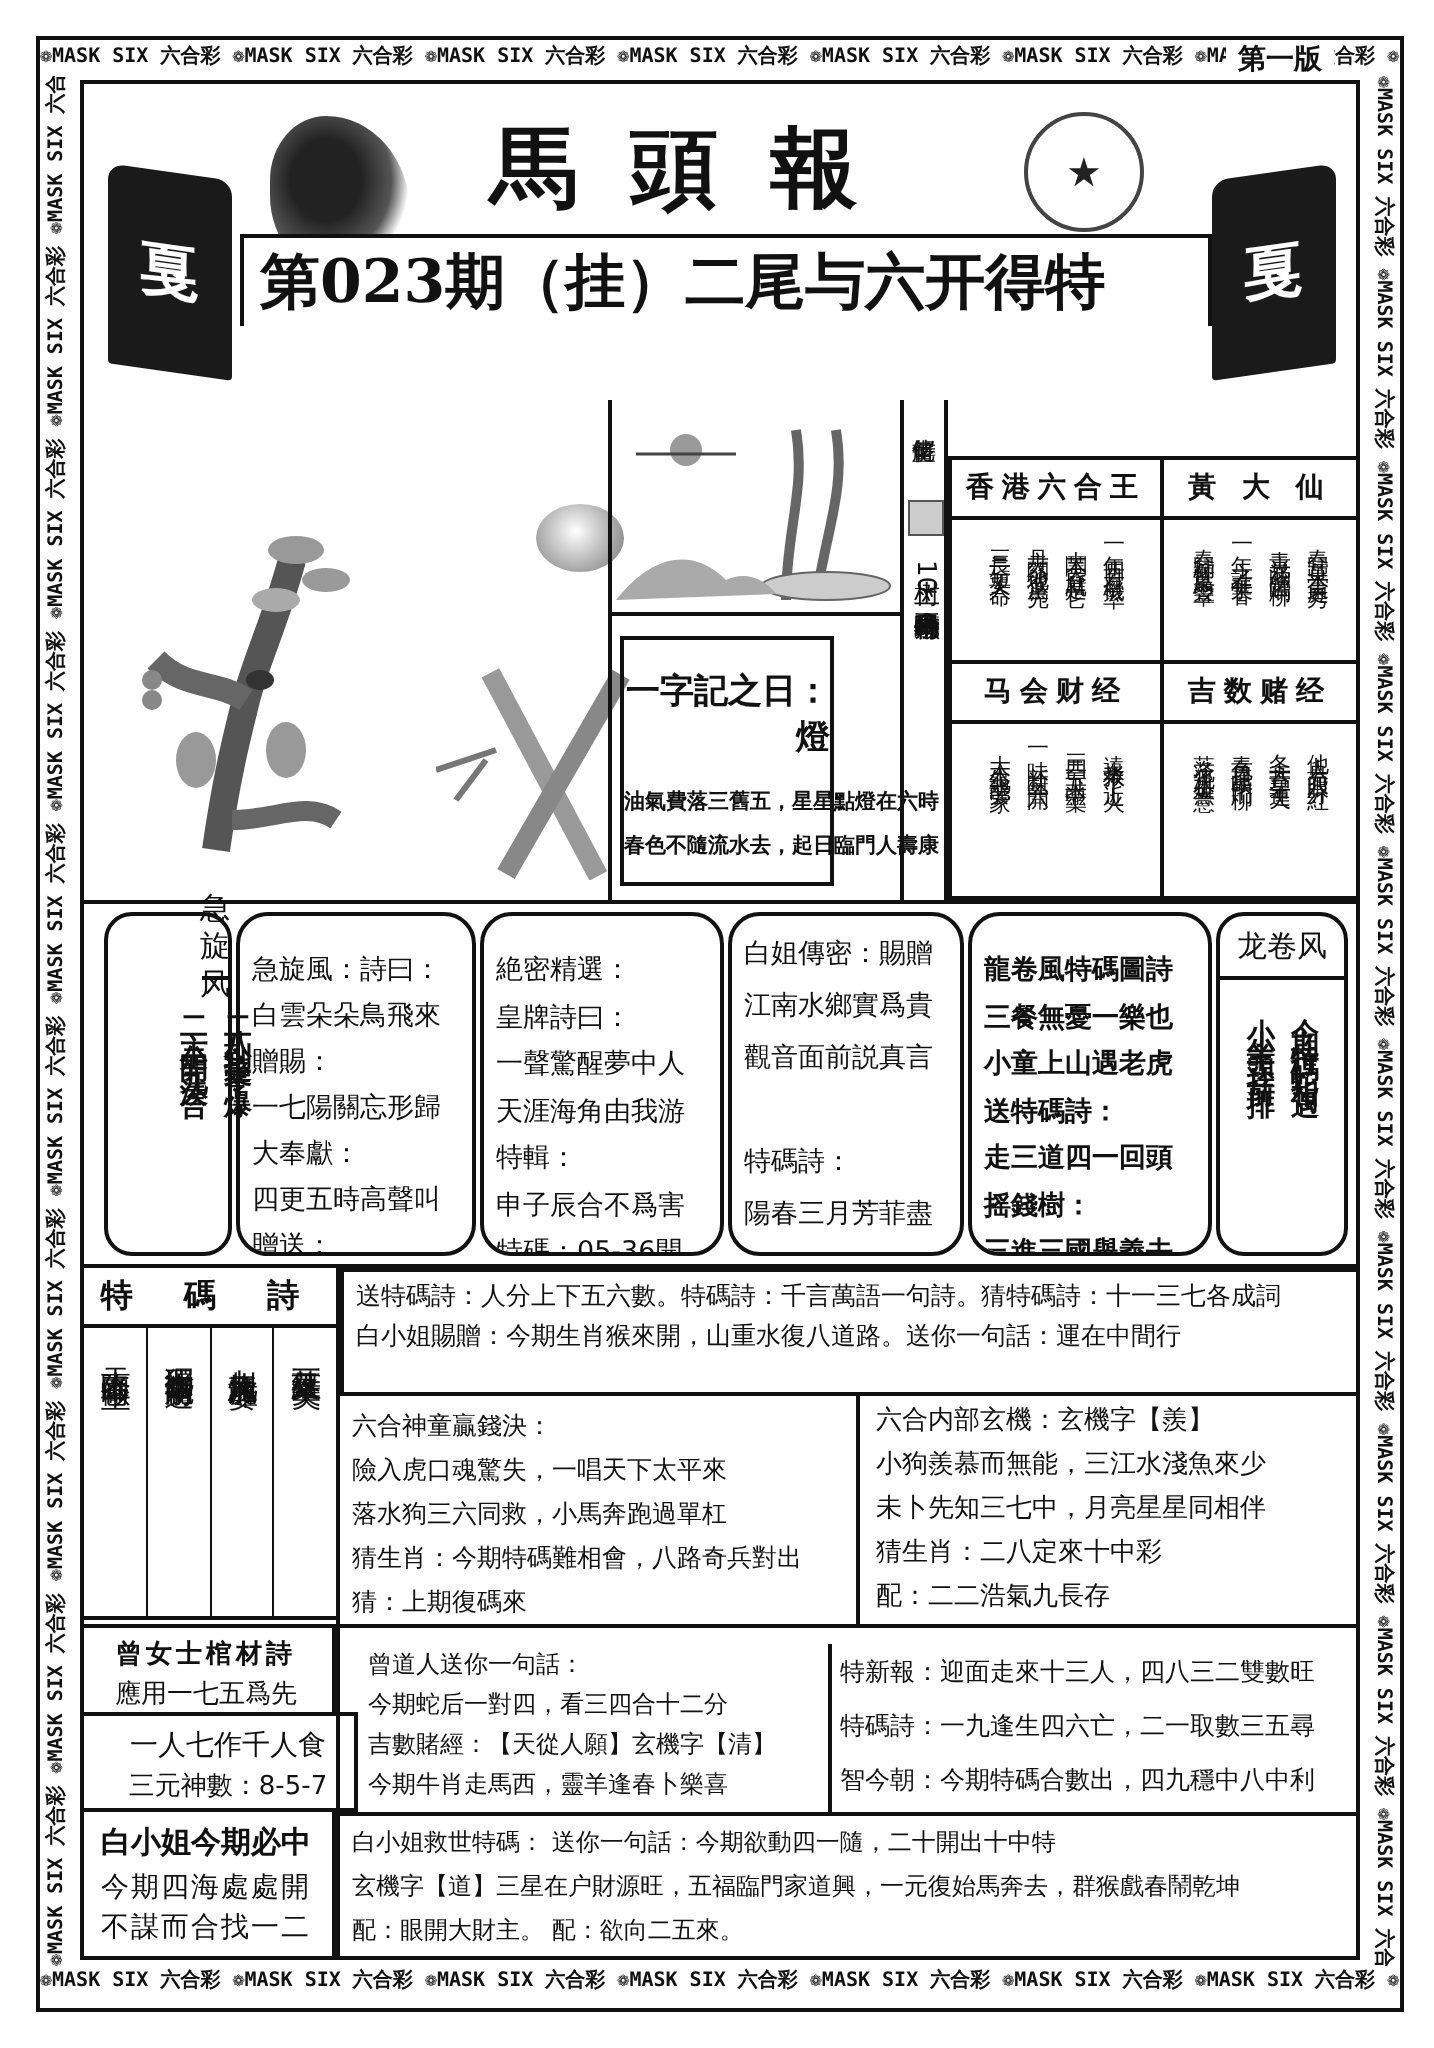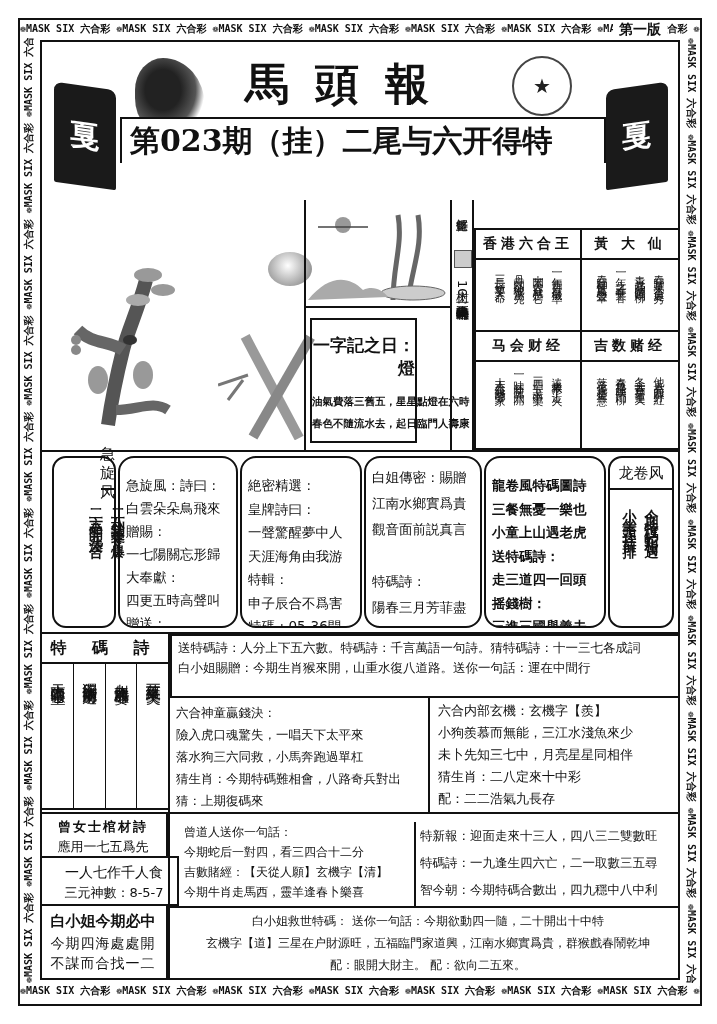--- a/index.html
+++ b/index.html
@@ -273,17 +273,17 @@
 
 <div class="txt" style="position:absolute;left:420px;top:822px;width:260px;font-size:12.5px;line-height:27px;">
   <div>特新報：迎面走來十三人，四八三二雙數旺</div>
   <div>特碼詩：一九逢生四六亡，二一取數三五尋</div>
   <div>智今朝：今期特碼合數出，四九穩中八中利</div>
 </div>
 
 <div class="vsep" style="left:168px;top:906px;width:512px;height:2px;"></div>
 <div class="vsep" style="left:168px;top:634px;width:2px;height:346px;"></div>
 
-<div class="txt" style="position:absolute;left:176px;top:910px;width:504px;font-size:12px;line-height:22px;text-align:center;">
+<div class="txt" style="position:absolute;left:176px;top:910px;width:504px;font-size:12px;line-height:22px;">
   <div>白小姐救世特碼：    送你一句話：今期欲動四一隨，二十開出十中特</div>
-  <div>玄機字【道】三星在户財源旺，五福臨門家道興，江南水鄉實爲貴，群猴戲春鬧乾坤</div>
+  <div>玄機字【道】三星在户財源旺，五福臨門家道興，一元復始馬奔去，群猴戲春鬧乾坤</div>
   <div>配：眼開大財主。 配：欲向二五來。</div>
 </div>
 
 </body></html>

